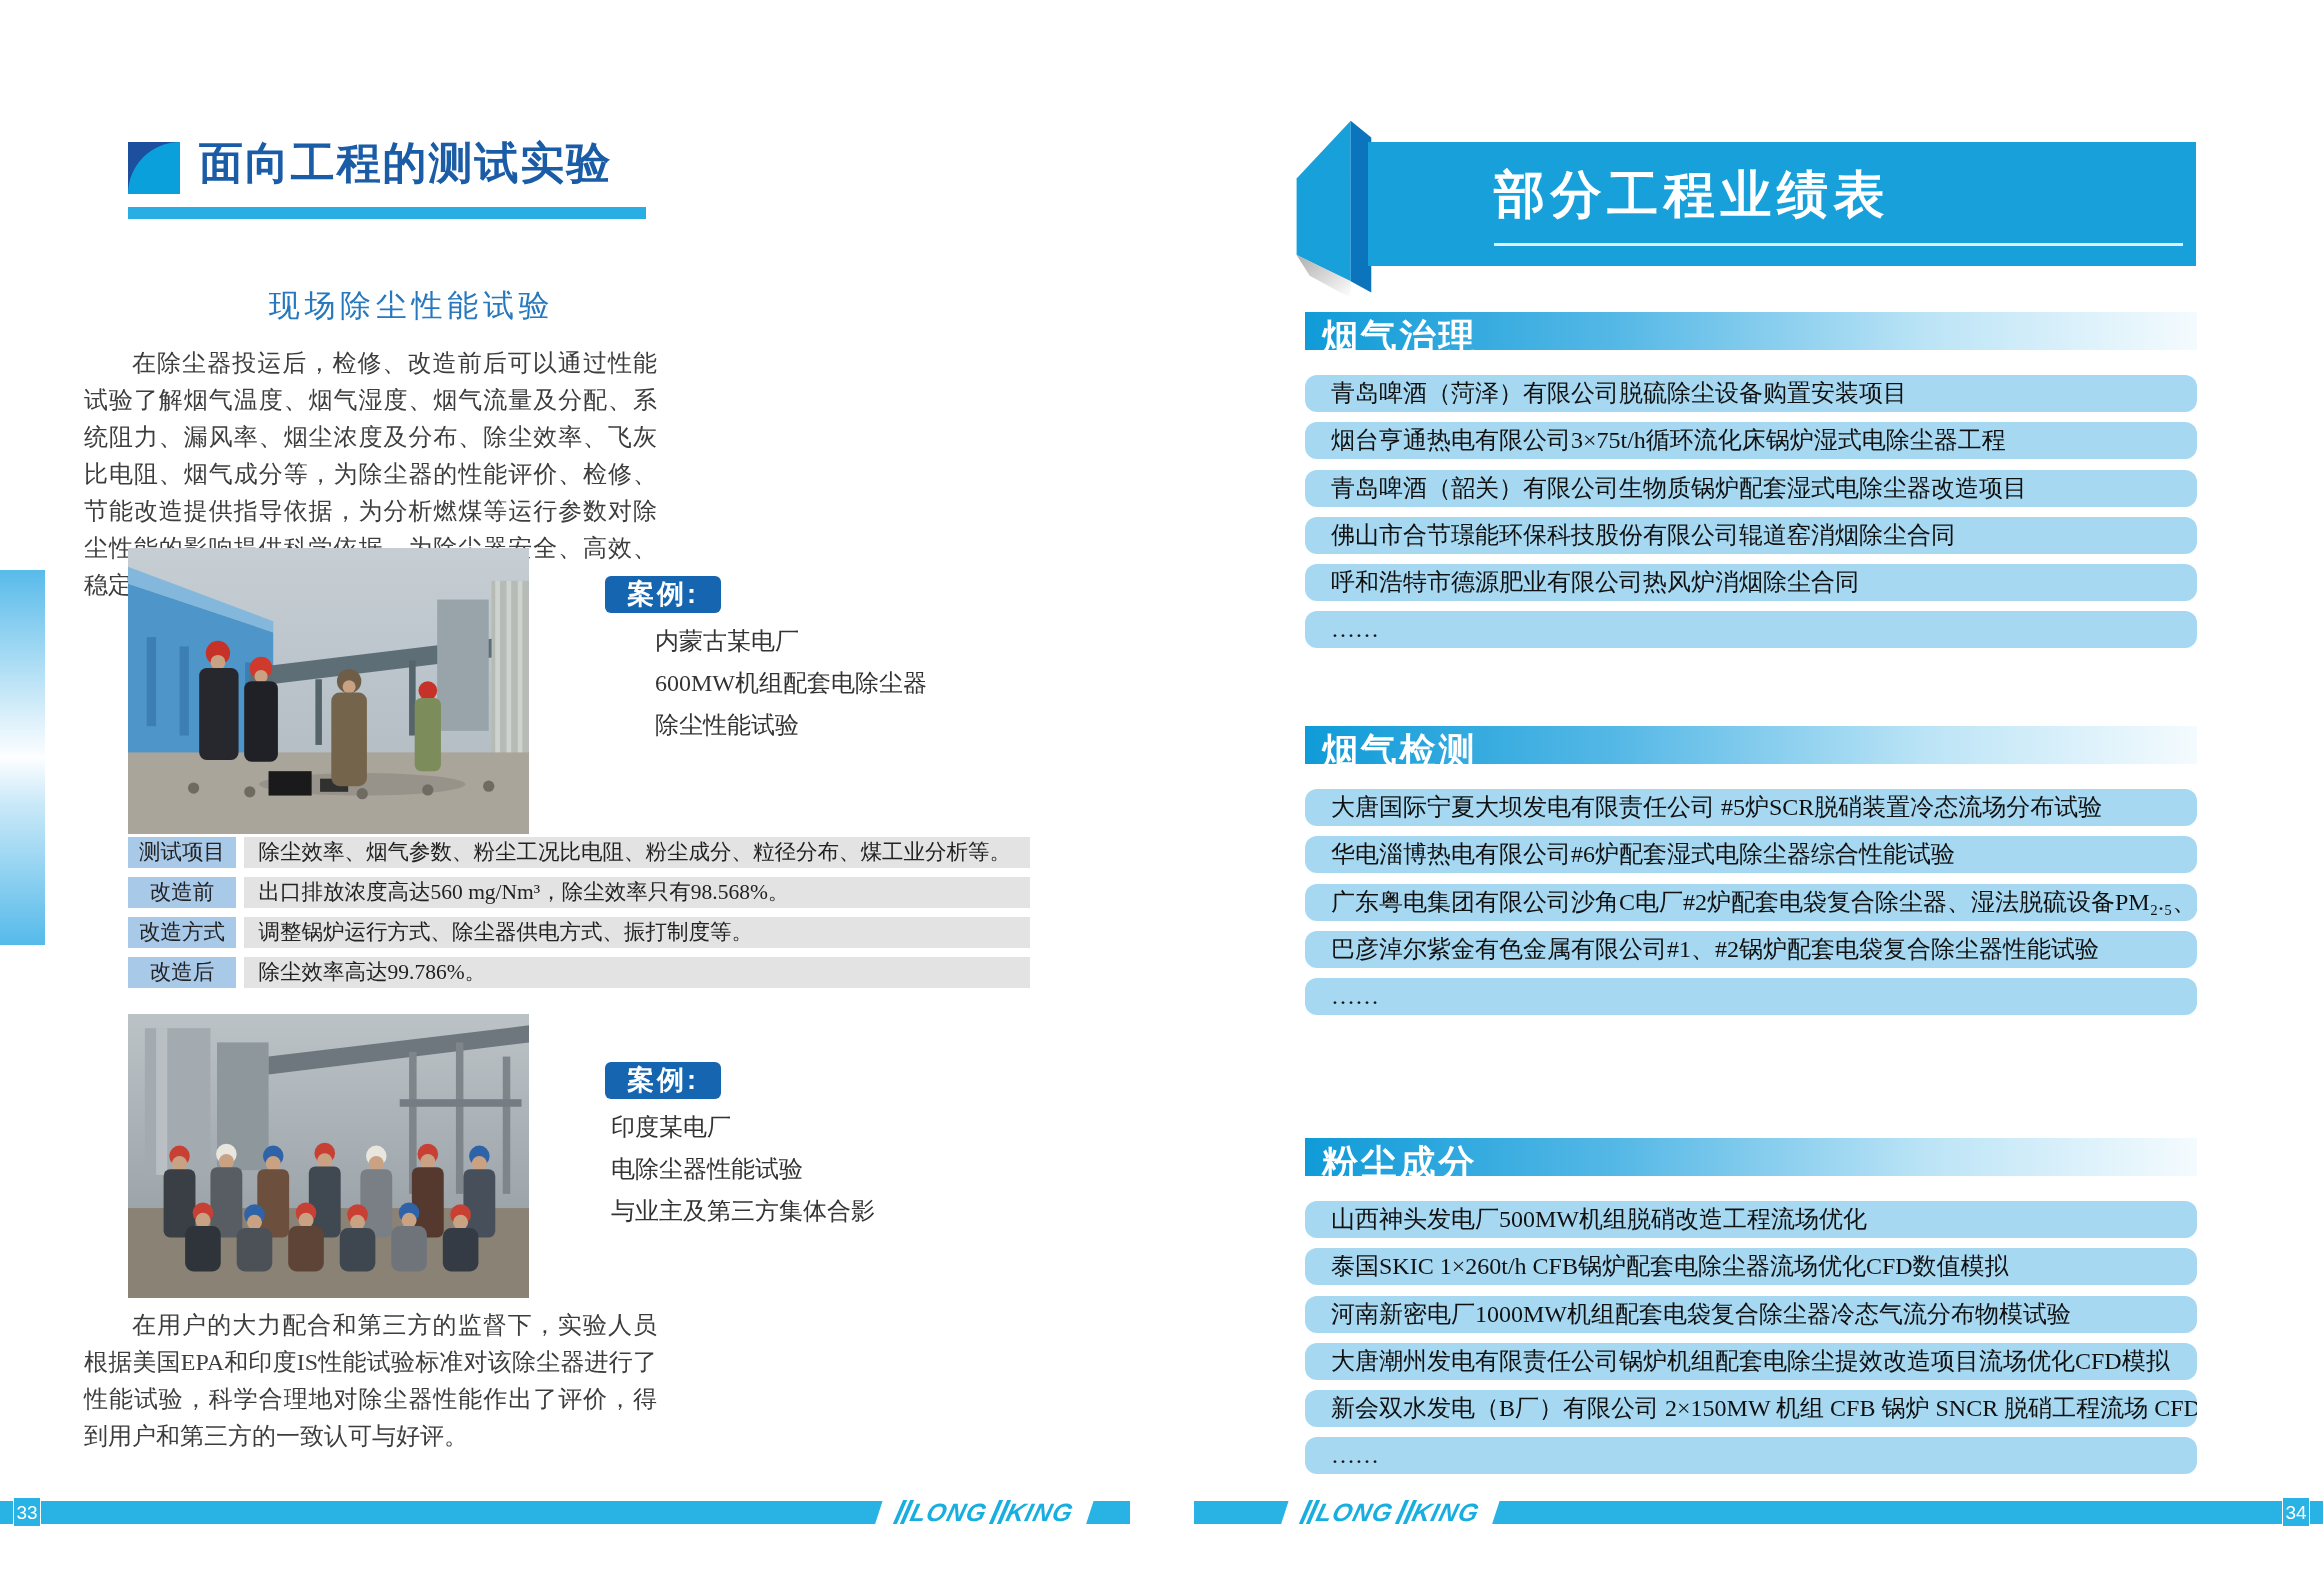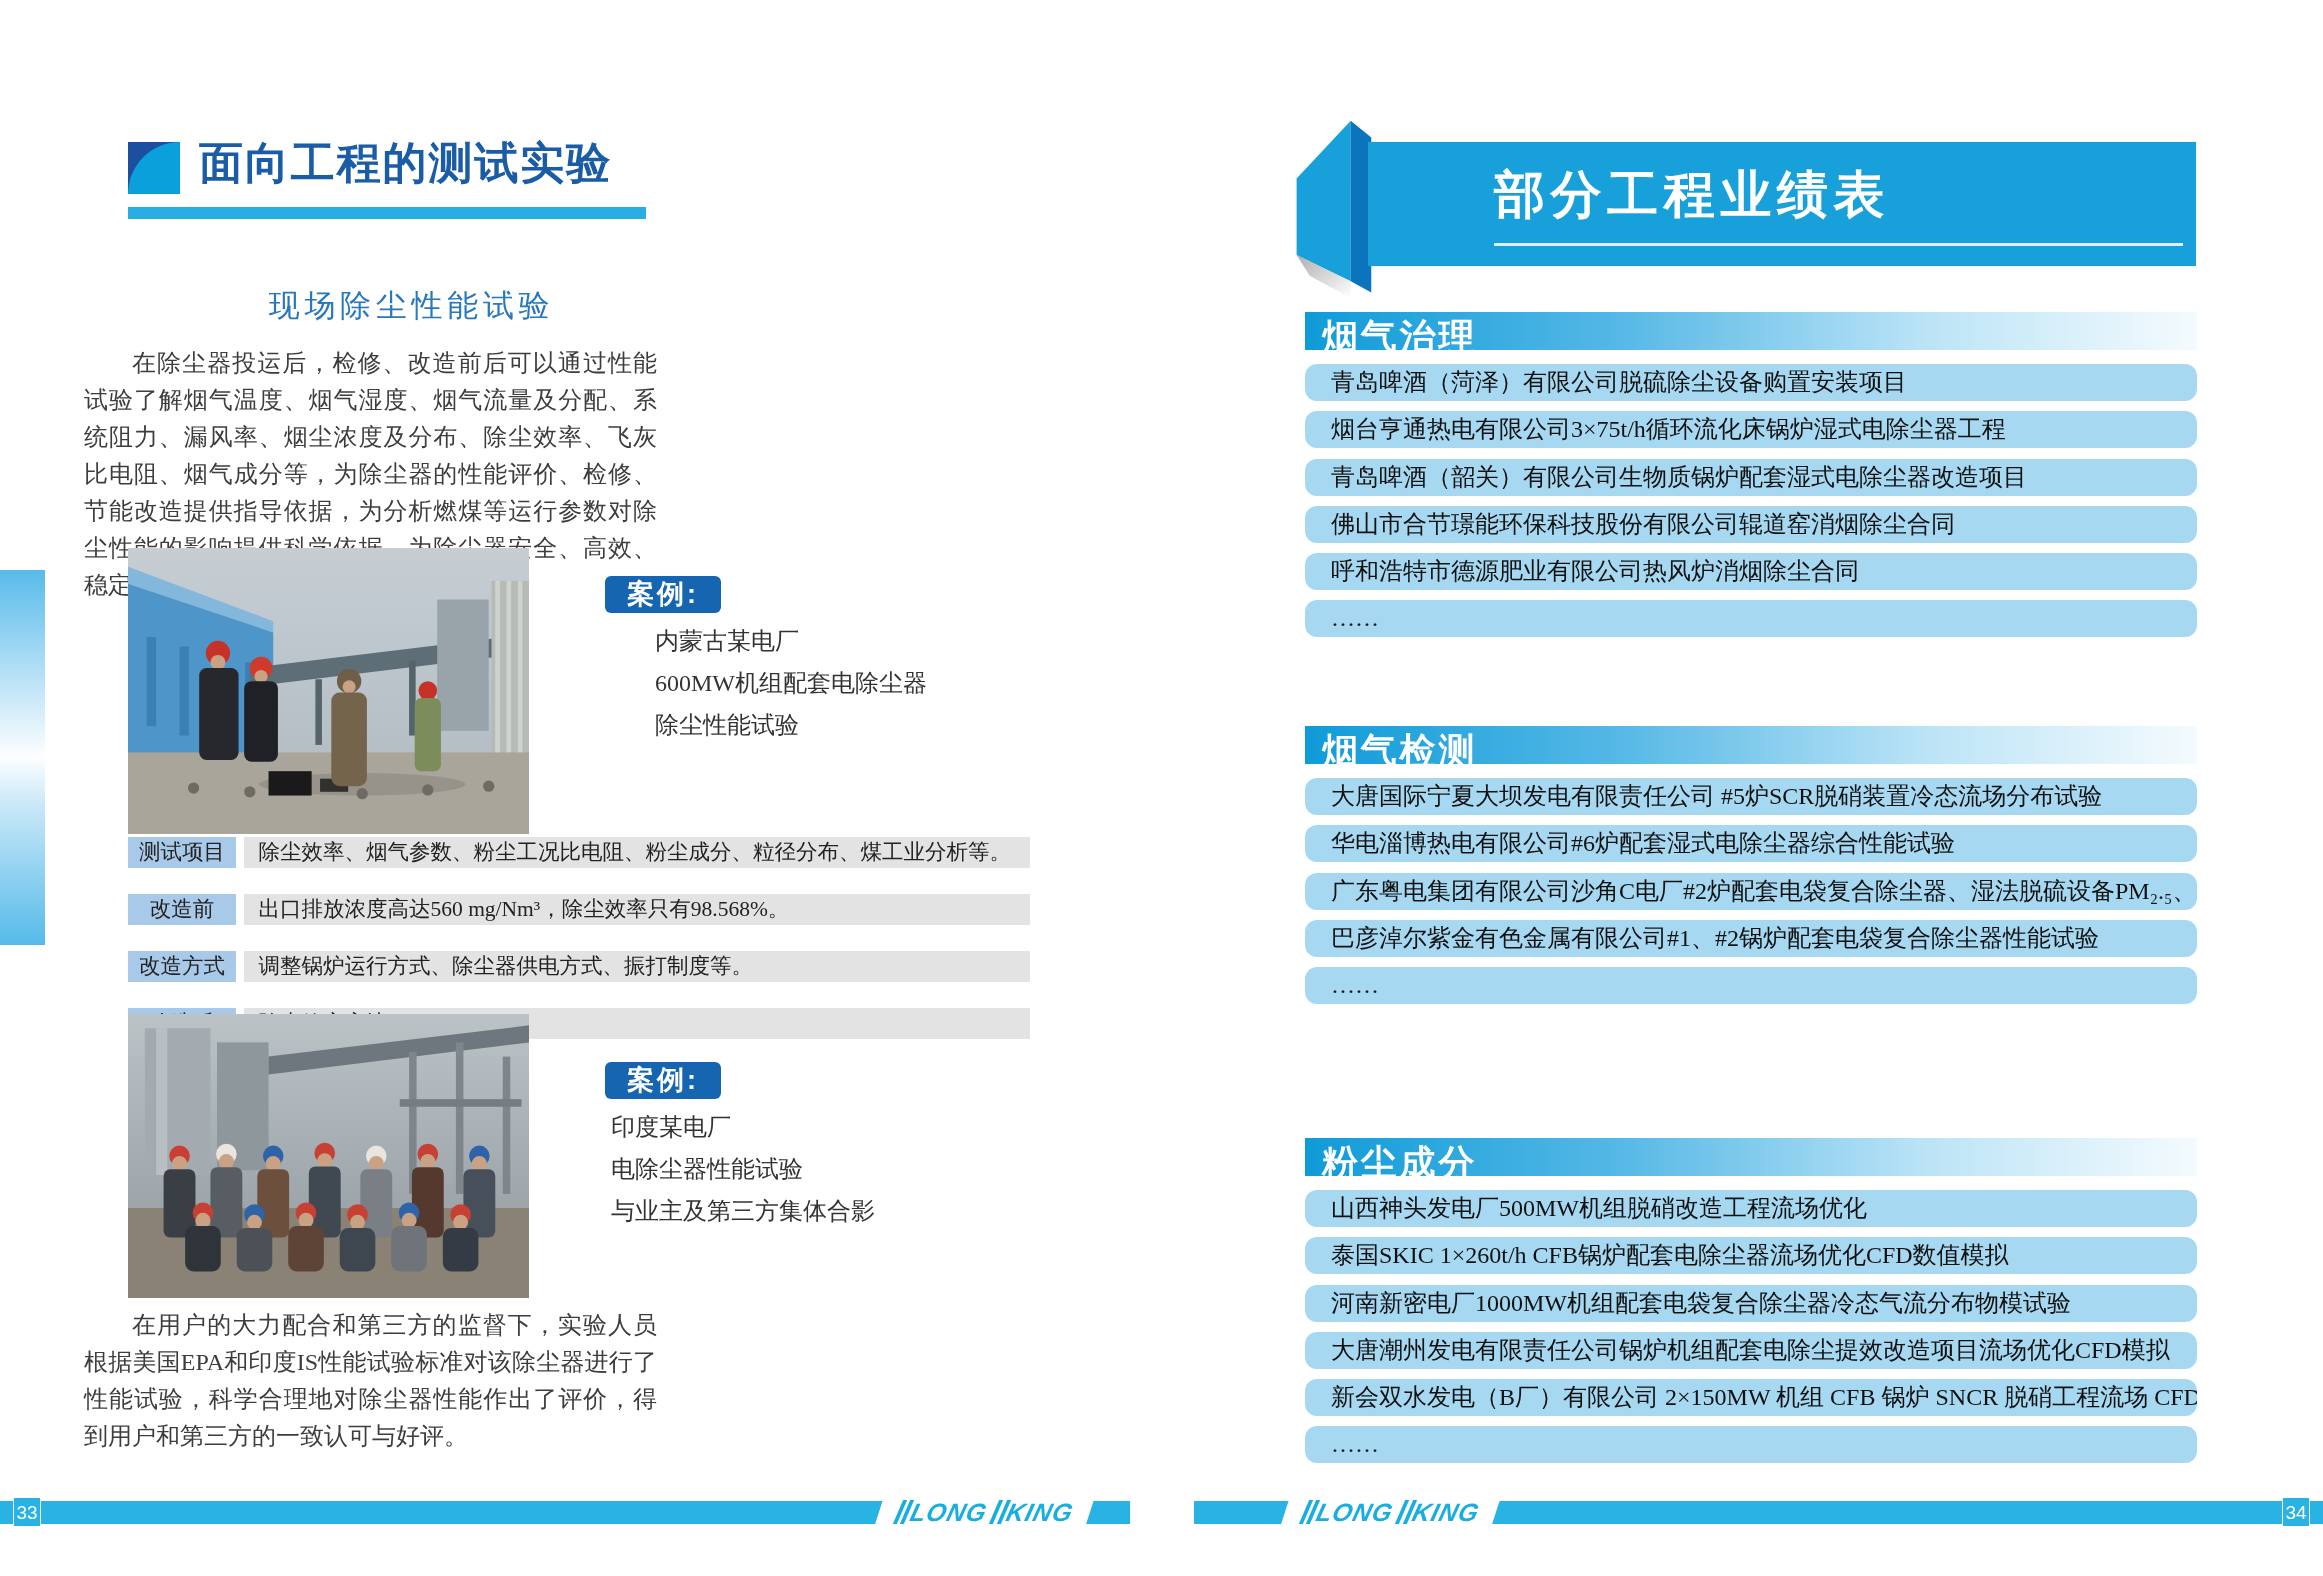--- a/index.html
+++ b/index.html
@@ -22,40 +22,40 @@
   .photo svg{display:block;width:100%;height:100%;}
   .case-tag{position:absolute;left:605px;width:116px;height:37px;background:#1565B0;color:#ffffff;
             font-size:27px;font-weight:bold;text-align:center;line-height:37px;letter-spacing:2.8px;border-radius:6px;}
   .case-tag1{top:576px;}
   .case-tag2{top:1062px;}
   .case-lines{position:absolute;left:611px;font-family:"Liberation Serif",serif;font-size:24px;
               line-height:42px;color:#333333;}
   .case-lines1{top:620px;margin-left:44px;}
   .case-lines2{top:1106px;}
   .ttable{position:absolute;left:128px;top:837px;width:902px;}
-  .trow{display:flex;margin-bottom:26px;height:31px;}
+  .trow{display:flex;margin-bottom:9px;height:31px;}
   .tlabel{flex:none;width:108px;margin-right:7.5px;background:#A9C9E9;text-align:center;line-height:31px;
           font-family:"Liberation Serif",serif;font-size:21.5px;color:#222222;}
   .tvalue{flex:1;background:#E3E3E3;line-height:31px;padding-left:15px;
           font-family:"Liberation Serif",serif;font-size:21.5px;color:#222222;white-space:nowrap;overflow:hidden;}
   .edge-strip{position:absolute;left:0;top:570px;width:45px;height:375px;
               background:linear-gradient(to bottom,#58BBEA 0%,#D7EEFA 38%,#FDFEFF 50%,#CBE9F8 62%,#55BAEA 100%);}
   
   .banner-rect{position:absolute;left:1368px;top:142px;width:828px;height:124px;background:#18A0DB;}
   .banner-title{position:absolute;left:1494px;top:161px;margin:0;font-size:51px;font-weight:bold;color:#ffffff;letter-spacing:5.6px;}
   .banner-underline{position:absolute;left:1494px;top:243px;width:689px;height:2.8px;background:rgba(255,255,255,0.85);}
   .ribbon{position:absolute;left:1291px;top:109px;}
   .proj-section{position:absolute;left:1305px;width:892px;}
   .sec1{top:312px;} .sec2{top:726px;} .sec3{top:1138px;}
   .sec-header{height:38px;line-height:49px;color:#ffffff;font-weight:bold;font-size:36px;padding-left:17px;
               letter-spacing:2.8px;
               background:linear-gradient(90deg,#0F9BD8 0%,#55B8E6 35%,#BCE4F6 70%,#F4FBFE 100%);}
   .pill{height:37px;line-height:37px;background:#A6D8F2;border-radius:12px;margin-top:10.3px;padding-left:26px;
         font-family:"Liberation Serif",serif;font-size:24px;color:#111111;white-space:nowrap;overflow:hidden;}
-  .pill.first{margin-top:14px;}
+  .pill.first{margin-top:25px;}
   
   .footer-bar{position:absolute;top:1501px;height:23.4px;background:#29B2E4;}
   .bar-left{left:0;width:1130px;}
   .bar-right{left:1194px;width:1130px;}
   .pagebox{position:absolute;top:1497px;width:28px;height:30px;border:1.9px solid #ffffff;background:#29B2E4;
            color:#ffffff;font-size:19px;text-align:center;line-height:30px;box-sizing:border-box;}
   .pagebox-left{left:13px;} .pagebox-right{left:2282px;}
   .lk-logo{position:absolute;top:1495px;height:34px;background:#ffffff;transform:skewX(-18deg);
            display:flex;align-items:center;padding:0 17px;}
   .lk-left{left:879px;} .lk-right{left:1285px;}

